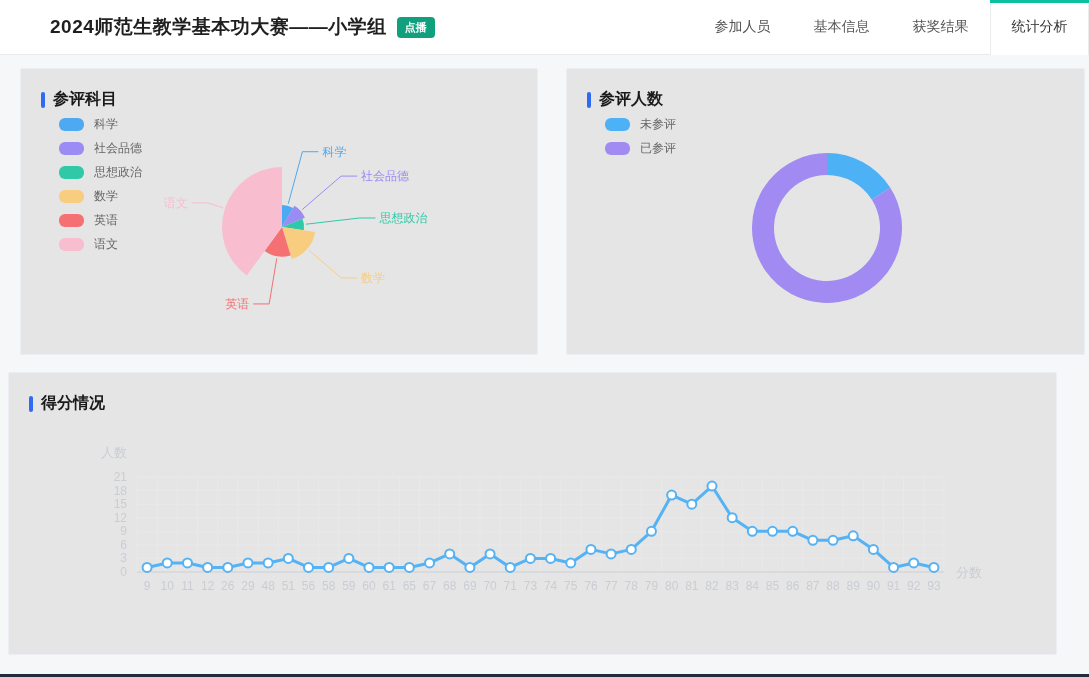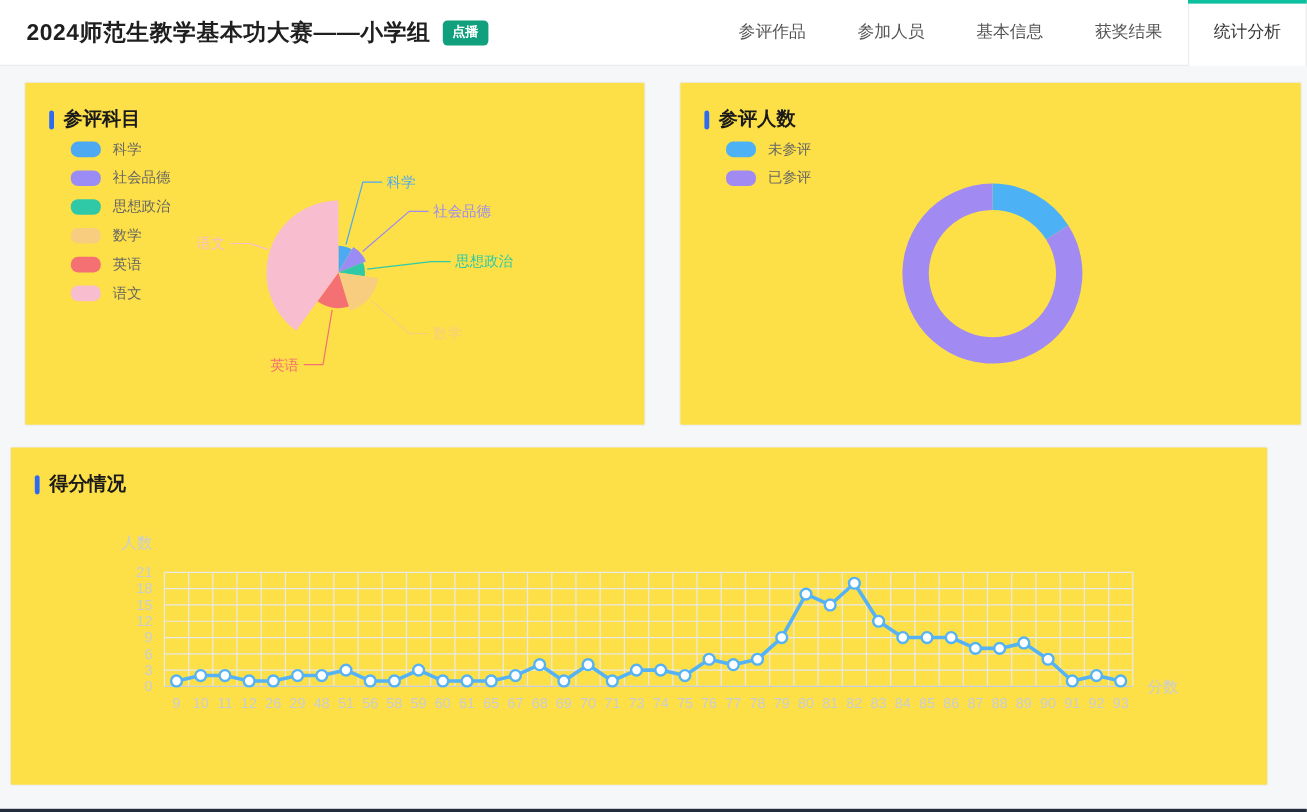--- a/index.html
+++ b/index.html
@@ -7,21 +7,21 @@
     width:1089px;height:677px;position:relative;overflow:hidden;
     background:#f5f7f8;
     font-family:"Liberation Sans","DejaVu Sans",sans-serif;
   }
   
   .header{
     position:absolute;top:0;left:0;width:1089px;height:55px;
     background:#fff;border-bottom:1px solid #e8eaec;box-sizing:border-box;
     display:flex;align-items:center;justify-content:space-between;
   }
-  .title-wrap{display:flex;align-items:center;padding-left:22px;}
+  .title-wrap{display:flex;align-items:center;padding-left:22px;margin-left:28px;}
   .page-title{font-size:19px;font-weight:bold;color:#1f1f1f;margin:0;letter-spacing:.5px;}
   .badge{
     margin-left:10px;background:var(--brand,#10a07d);color:#fff;
     font-size:11px;font-weight:bold;line-height:1;
     padding:5px 8px;border-radius:4px;
   }
   .tabs{display:flex;height:55px;}
   .tab{
     width:99px;height:55px;display:flex;align-items:center;justify-content:center;
     font-size:14px;color:#555;cursor:pointer;box-sizing:border-box;position:relative;
@@ -29,21 +29,21 @@
   .tab.active{
     background:#fff;color:#333;
     border-left:1px solid #ececec;border-right:1px solid #ececec;
   }
   .tab.active::before{
     content:"";position:absolute;top:0;left:-1px;right:-1px;height:3px;
     background:var(--tabIndicator,#0bbf9f);
   }
   
   .card{
-    position:absolute;background:#fde047;border:1px solid #ebeef2;border-radius:2px;
+    position:absolute;background:#e5e5e5;border:1px solid #ebeef2;border-radius:2px;
     box-sizing:border-box;
   }
   .card-subjects{left:20px;top:68px;width:518px;height:287px;}
   .card-participation{left:566px;top:68px;width:519px;height:287px;text-align:right;}
   .card-scores{left:8px;top:372px;width:1049px;height:283px;}
   .panel-title{
     position:absolute;left:20px;top:20px;display:flex;align-items:center;
     font-size:16px;font-weight:bold;color:#1a1a1a;
   }
   .panel-title .bar{
@@ -66,21 +66,20 @@
 <body>
 
 <div class="page">
 
   <header class="header">
     <div class="title-wrap">
       <h1 class="page-title">2024师范生教学基本功大赛——小学组</h1>
       <span class="badge">点播</span>
     </div>
     <nav class="tabs">
-      <div class="tab">参评作品</div>
       <div class="tab">参加人员</div>
       <div class="tab">基本信息</div>
       <div class="tab">获奖结果</div>
       <div class="tab active">统计分析</div>
     </nav>
   </header>
 
   <section class="card card-subjects">
     <div class="panel-title">
       <span class="bar"></span>

